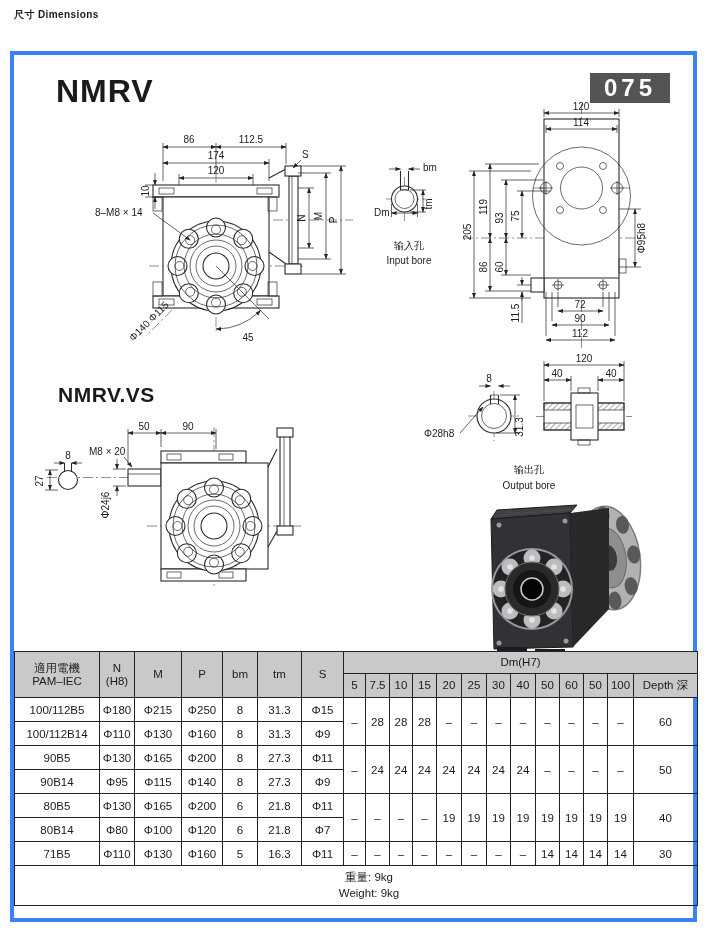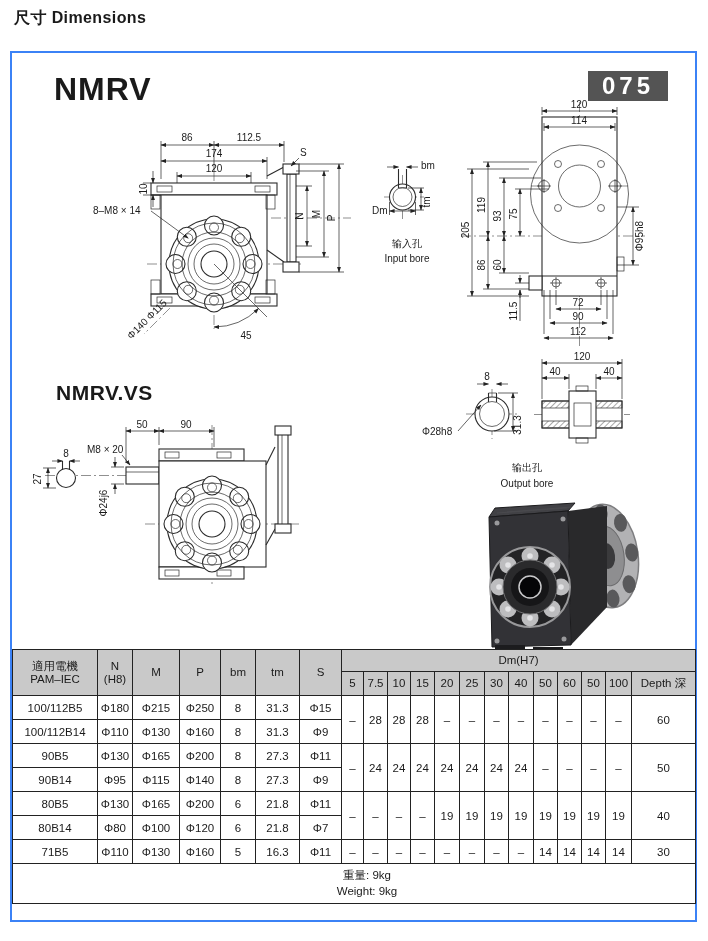--- a/index.html
+++ b/index.html
@@ -1,18 +1,18 @@
 <!DOCTYPE html>
 <html><head>
 <meta charset="utf-8">
 <style>
   html,body{margin:0;padding:0;}
   body{width:708px;height:941px;background:#ffffff;font-family:"Liberation Sans","DejaVu Sans",sans-serif;position:relative;color:#1a1a1a;overflow:hidden;}
-  .page-title{position:absolute;left:14px;top:8px;font-size:16px;font-weight:bold;letter-spacing:.4px;text-align:center;}
-  .frame{position:absolute;left:10px;top:51px;width:687px;height:871px;border:2px solid #3b82f6;box-sizing:border-box;background:#fff;}
+  .page-title{position:absolute;left:14px;top:8px;font-size:10px;font-weight:bold;letter-spacing:.4px;text-align:center;}
+  .frame{position:absolute;left:10px;top:51px;width:687px;height:871px;border:4px solid #3b82f6;box-sizing:border-box;background:#fff;}
   .abs{position:absolute;}
   .nmrv-title{left:42px;top:18px;font-size:32px;font-weight:bold;letter-spacing:1px;}
   .vs-title{left:44px;top:328px;font-size:21px;font-weight:bold;letter-spacing:.5px;text-align:right;}
   .badge{left:576px;top:18px;width:80px;height:30px;background:#545454;color:#fff;font-size:24px;font-weight:bold;text-align:center;line-height:30px;letter-spacing:4px;}
   svg{display:block;}
   svg text{font-family:"Liberation Sans","DejaVu Sans",sans-serif;font-size:10px;fill:#1c1c1c;}
   .obj{stroke:#2b2b2b;stroke-width:1.1;fill:none;}
   .objf{stroke:#2b2b2b;stroke-width:1.1;fill:#ffffff;}
   .thin{stroke:#2b2b2b;stroke-width:.7;fill:none;}
   .dim{stroke:#222;stroke-width:.7;fill:none;}

